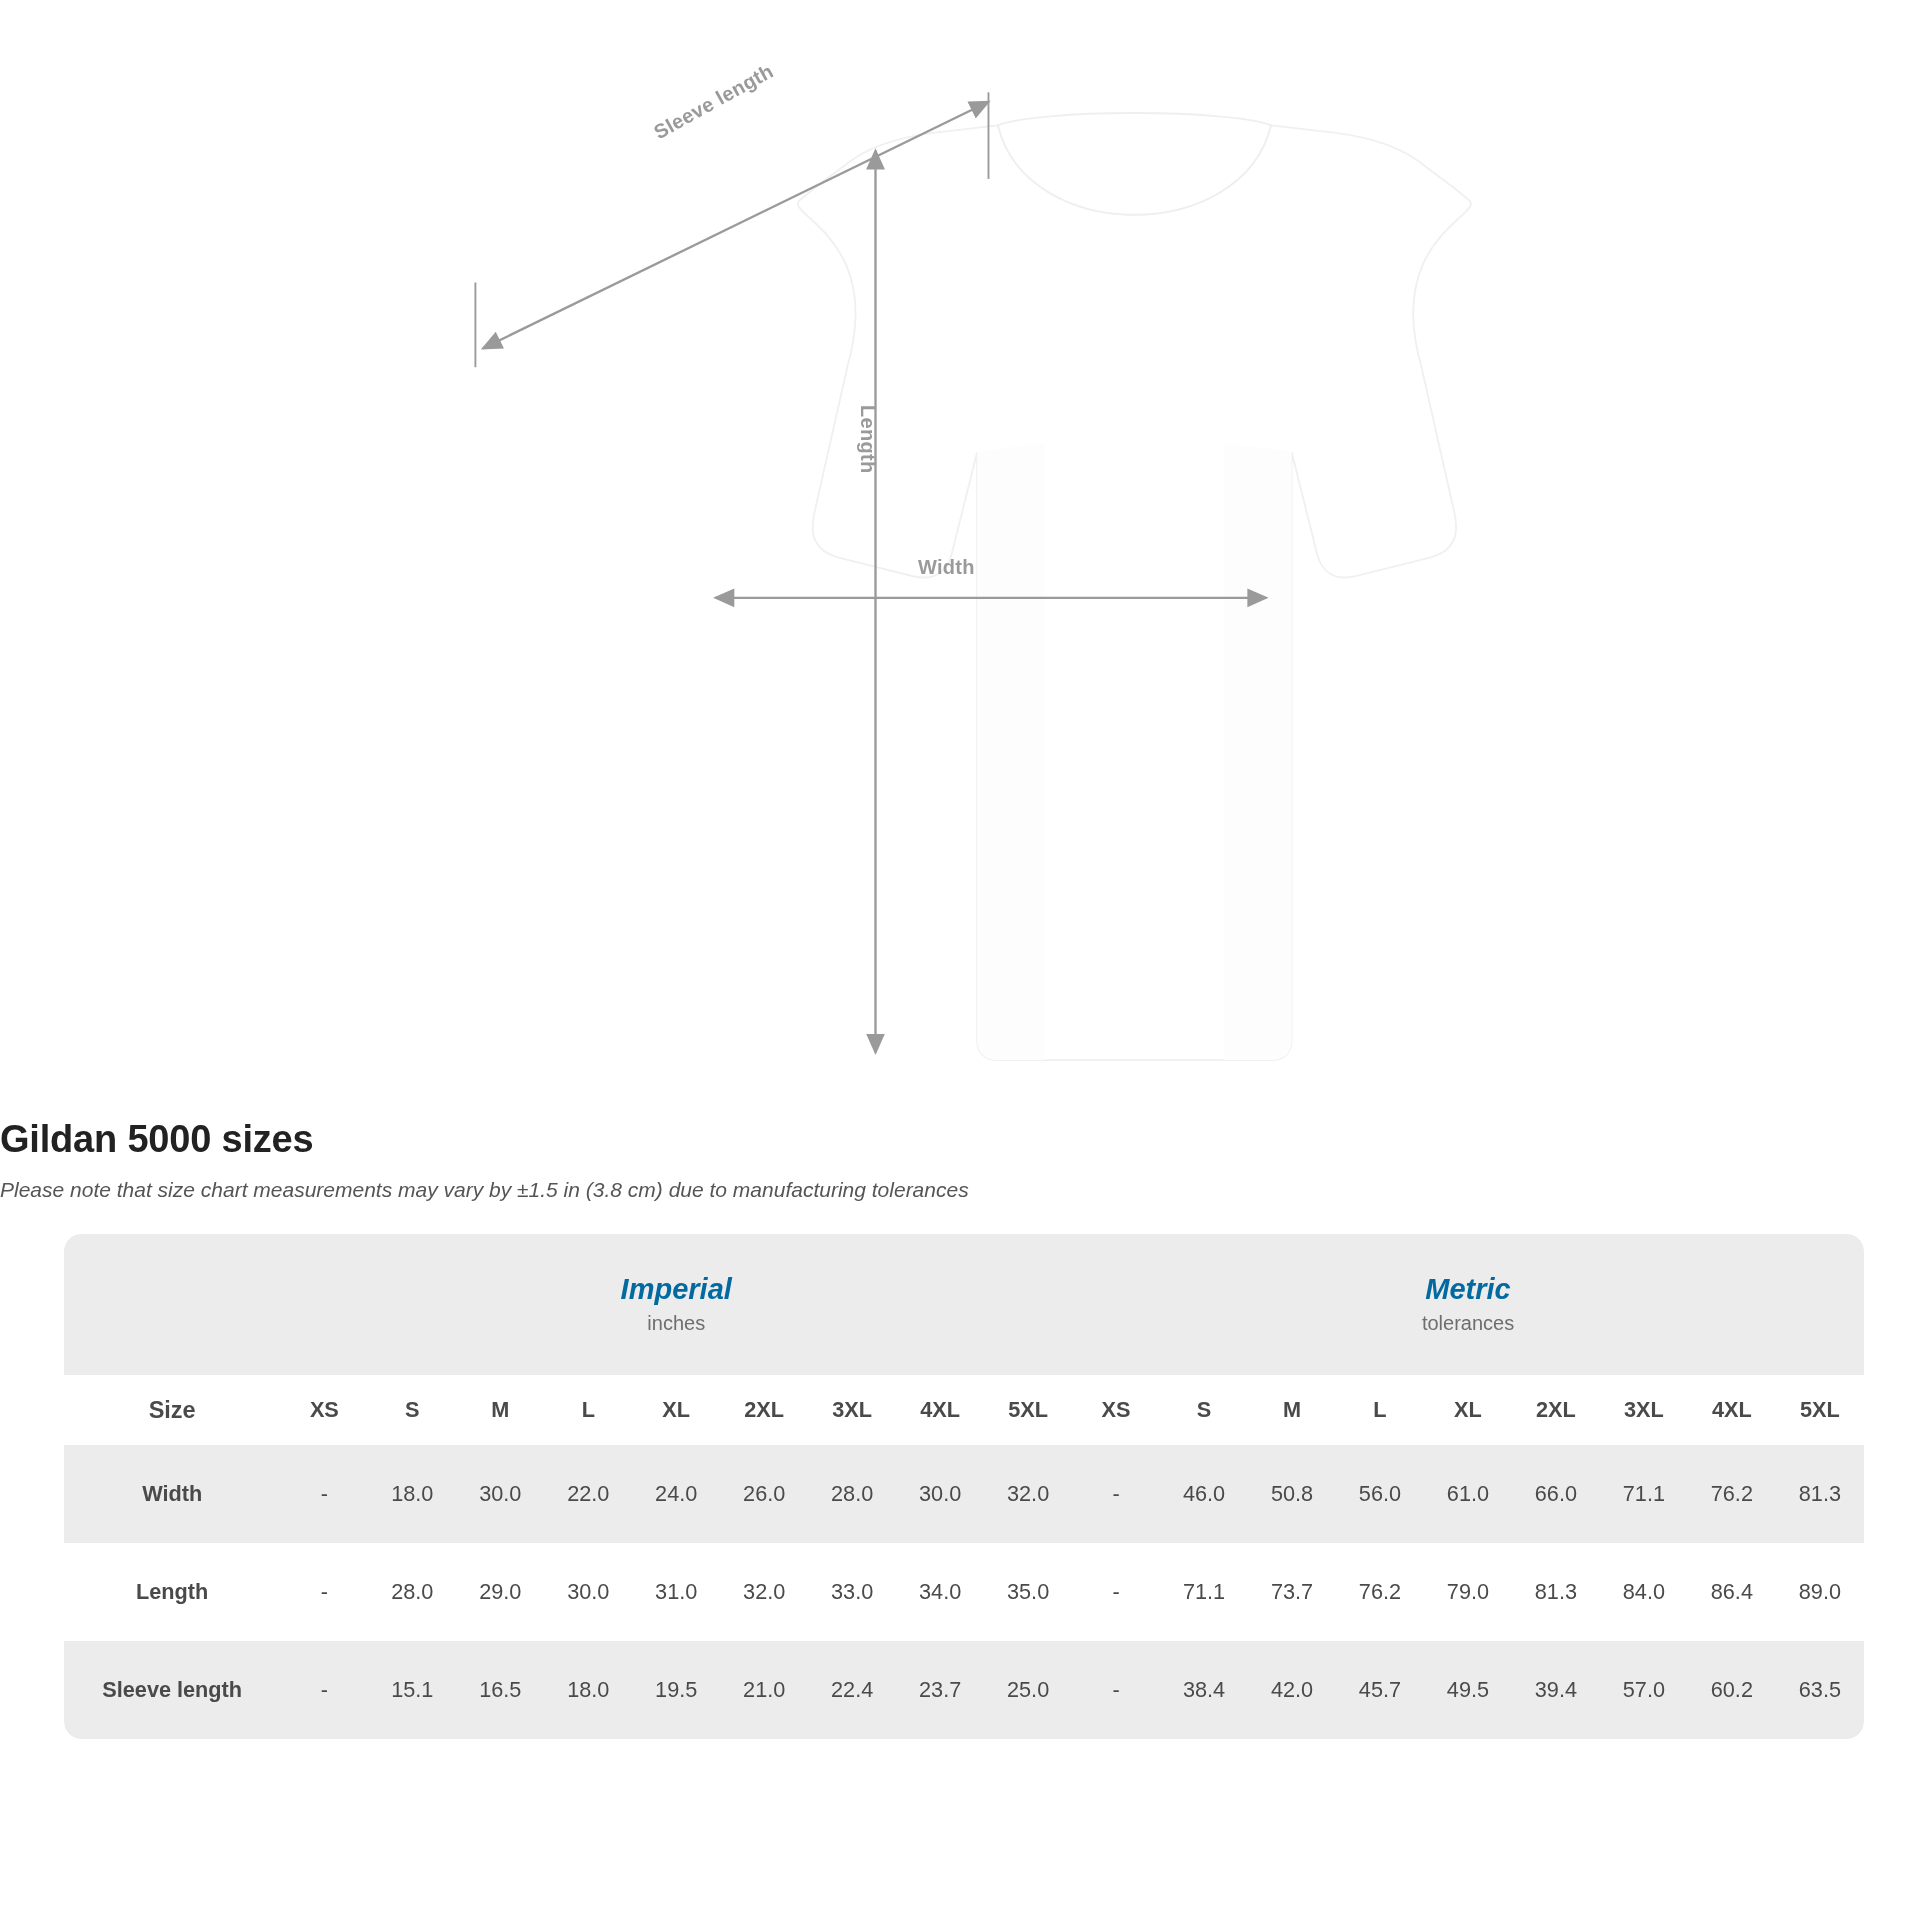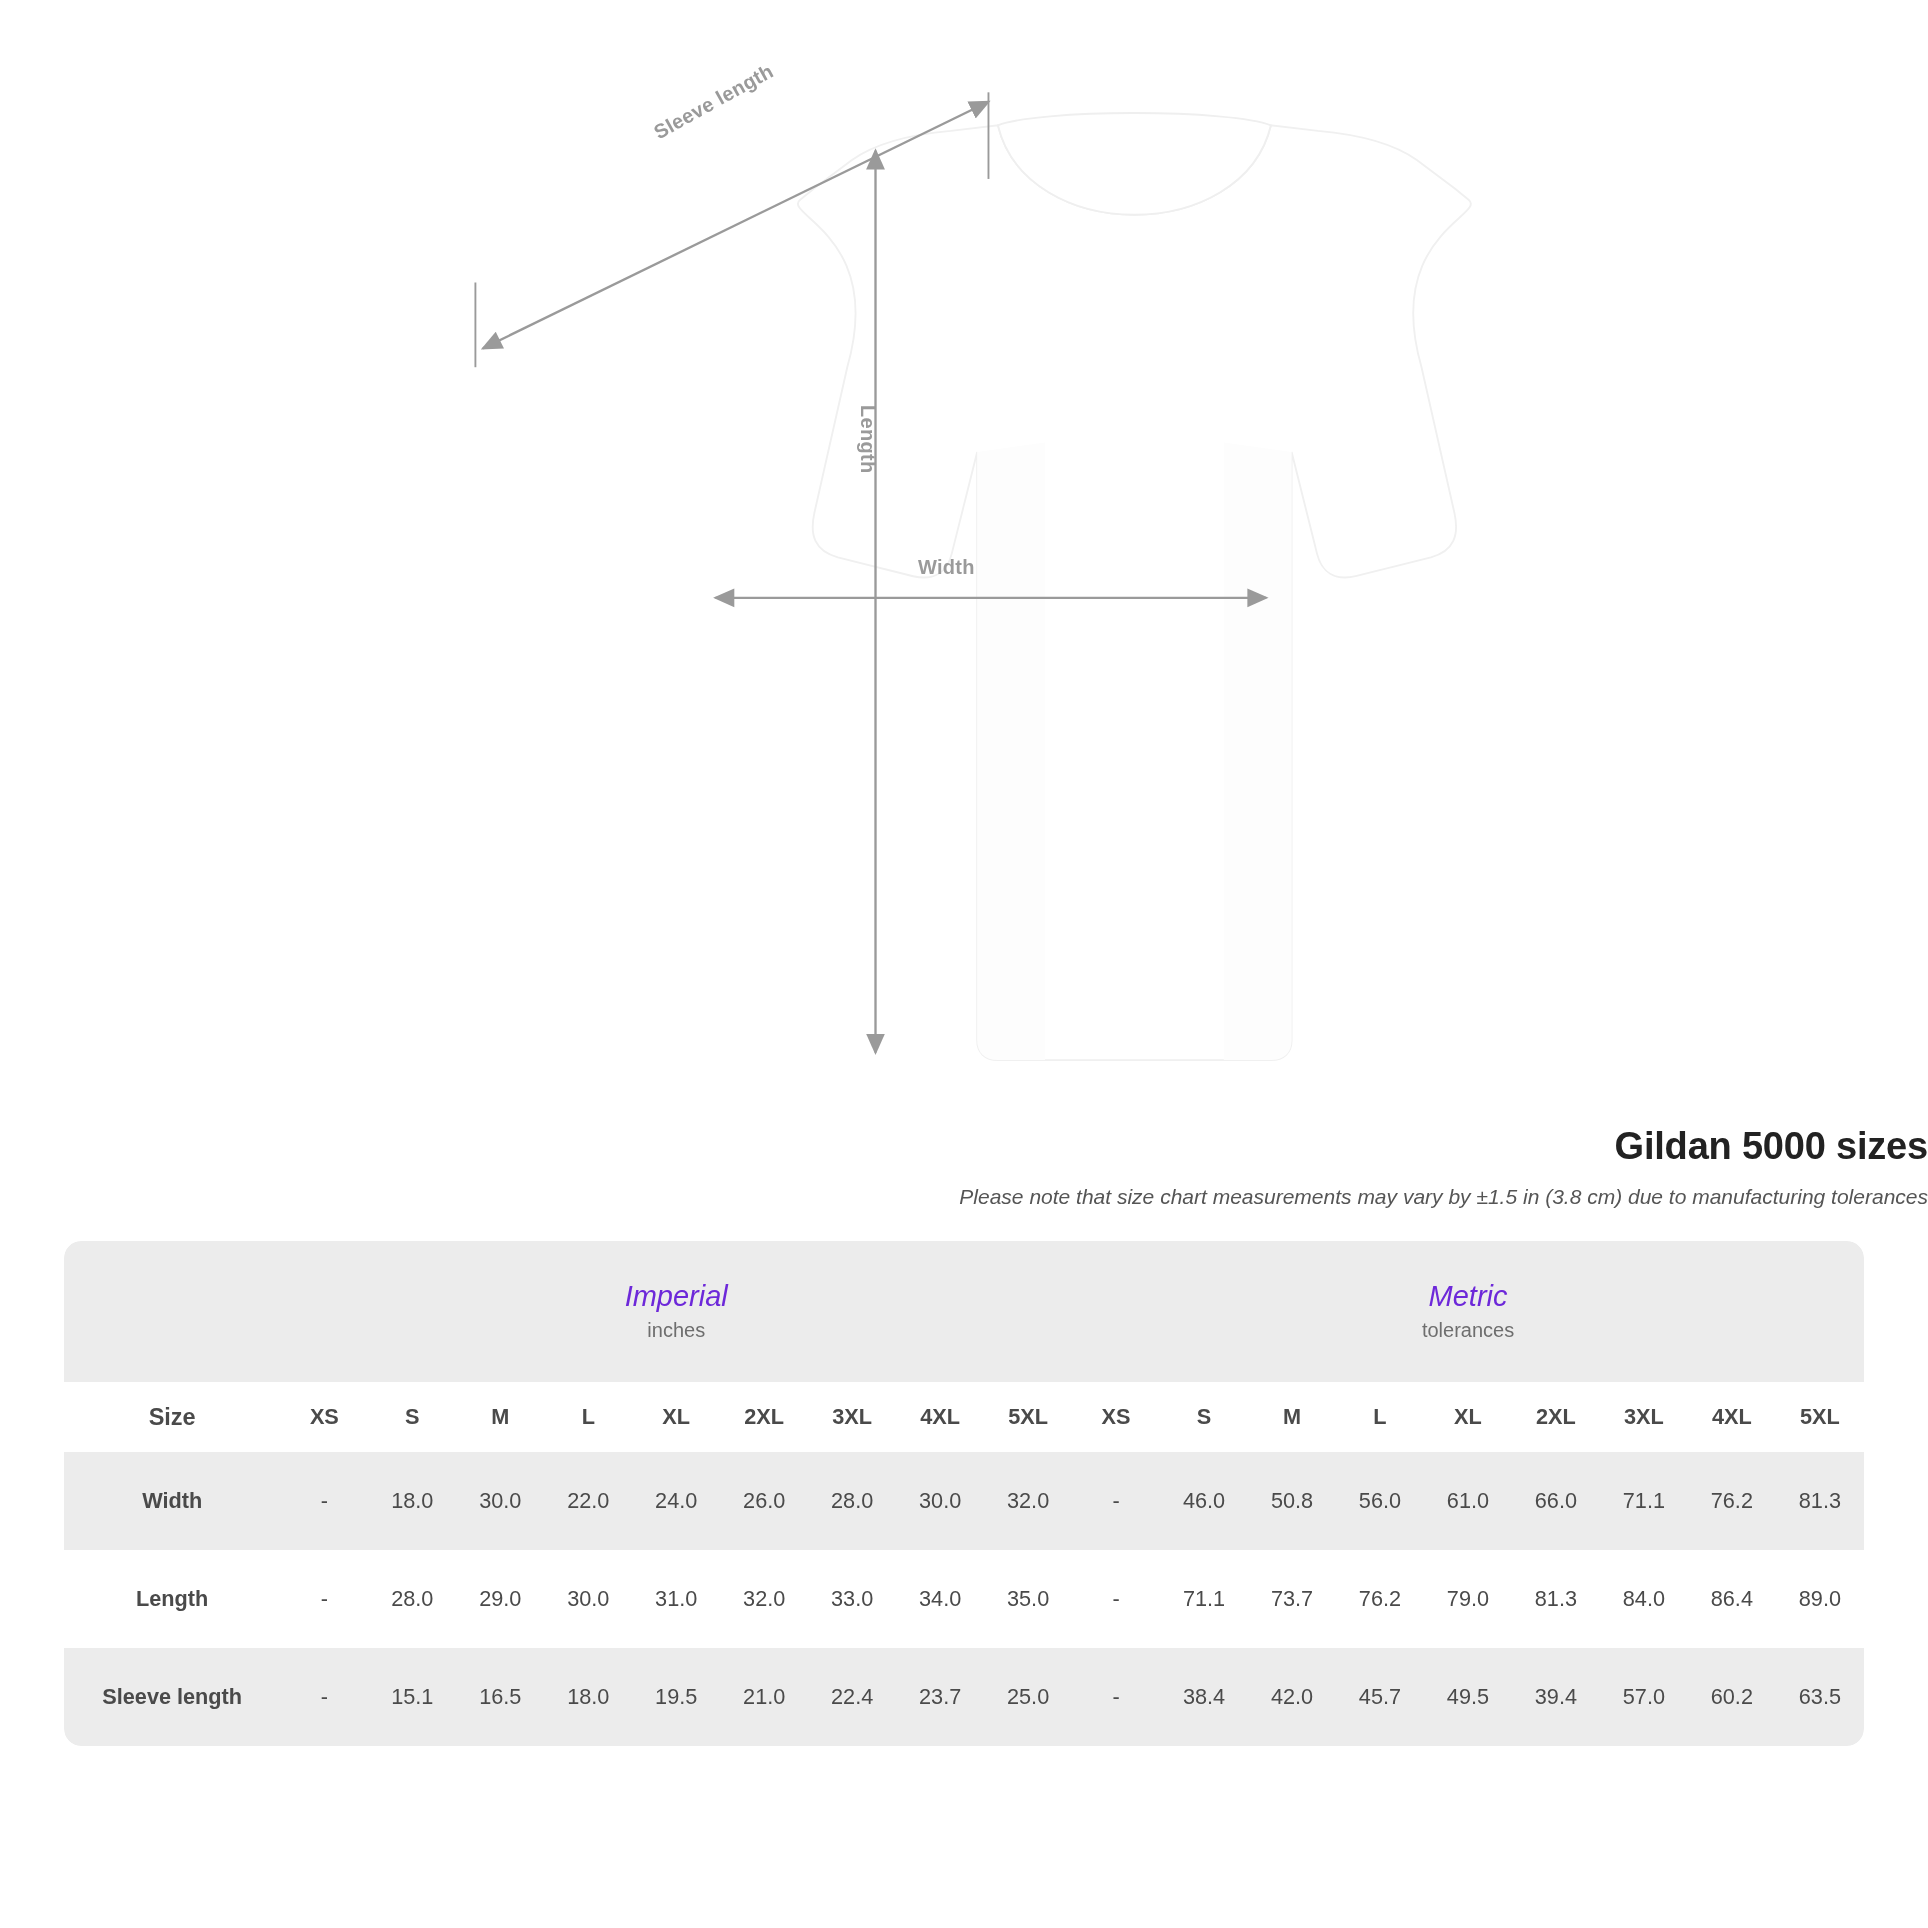--- a/index.html
+++ b/index.html
@@ -52,22 +52,22 @@
     transform: rotate(90deg);
     transform-origin: left top;
   }
   .dim-label.width {
     left: 918px;
     top: 556px;
   }
 
   
   .title-block {
-    text-align: right;
-    margin-top: 14px;
+    text-align: left;
+    margin-top: 7px;
   }
   .chart-title {
     font-size: 38px;
     font-weight: bold;
     color: #222222;
     margin: 0 0 17px 0;
     letter-spacing: -0.2px;
   }
   .chart-note {
     font-size: 21px;
@@ -95,22 +95,22 @@
     padding: 0;
     border: 0;
   }
   .unit-head-row td {
     background: #ececec;
     height: 141px;
   }
   .unit-name {
     font-size: 29px;
     font-style: italic;
-    font-weight: normal;
-    color: #6d28d9;
+    font-weight: bold;
+    color: #0369a1;
     line-height: 1.25;
   }
   .unit-sub {
     font-size: 20px;
     color: #6e6e6e;
     line-height: 1.5;
   }
   .head-row td {
     background: #ffffff;
     height: 70px;

